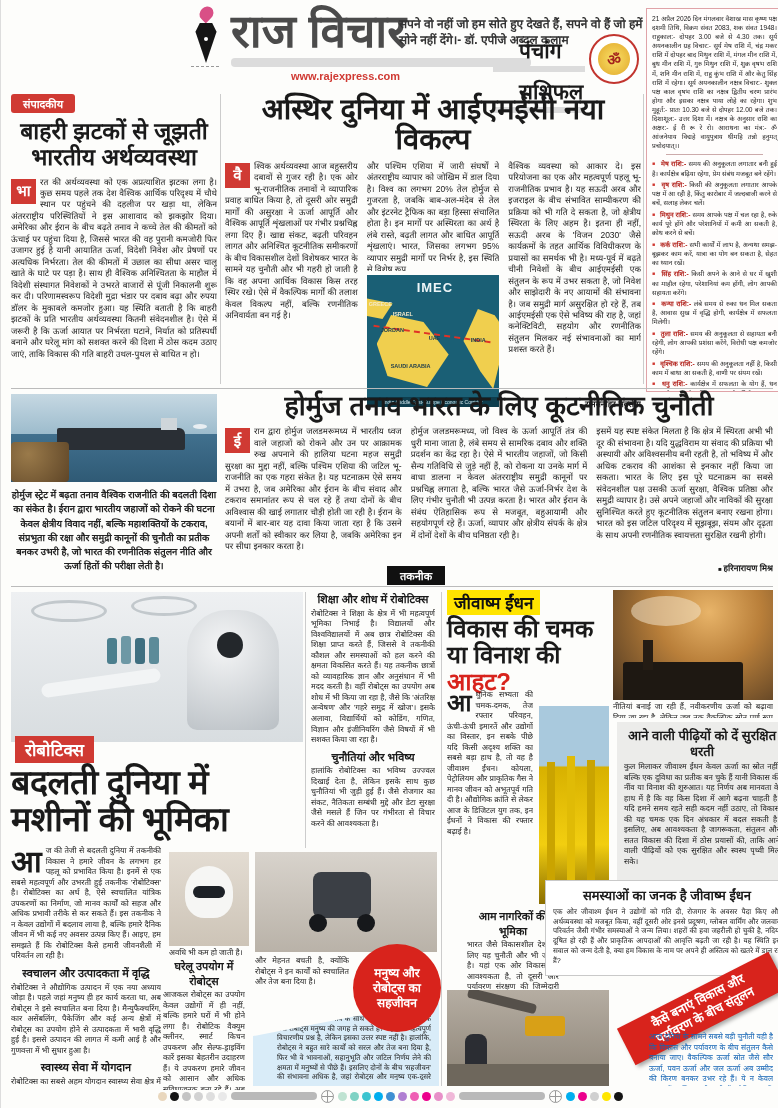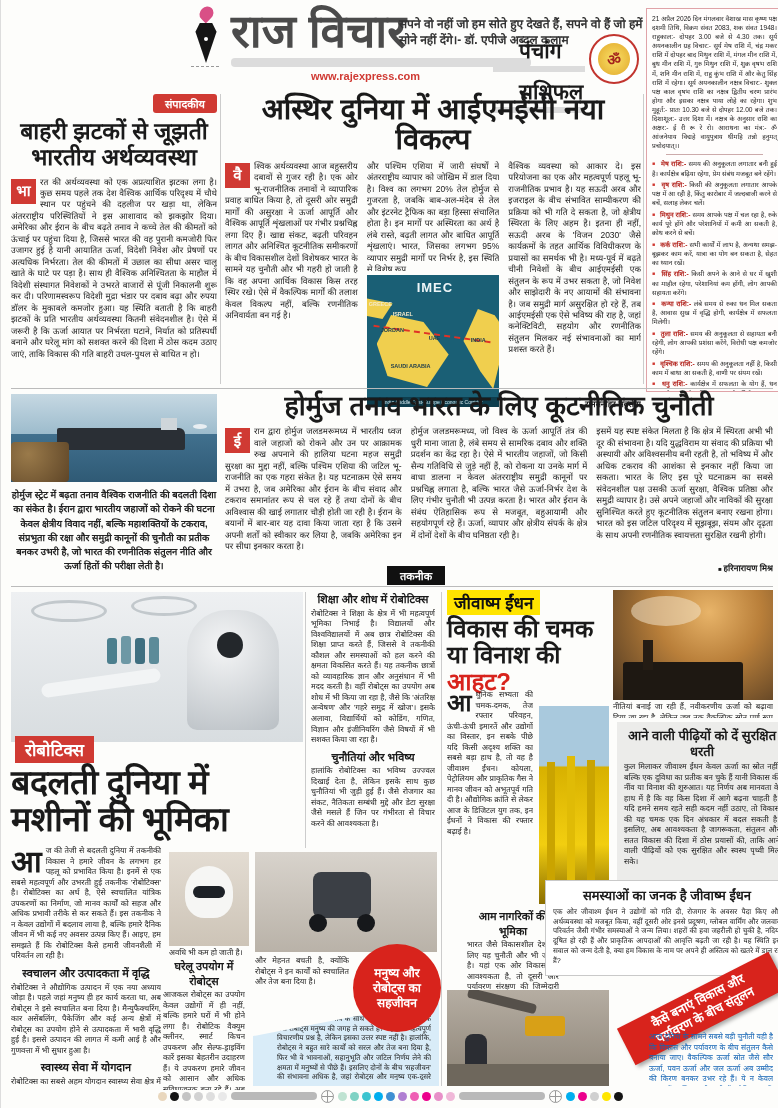--- a/index.html
+++ b/index.html
@@ -96,21 +96,21 @@
     <div class="flame"></div>
     <div class="nibbody">
         <span class="nibdot"></span>
       </div>
     <div class="dashed" style="width:28px;"></div>
   </div>
 
   <div class="abs" style="left:230px;top:8px;width:330px;">
     <div class="masthead">राज विचार</div>
     <div class="mastbar" style="width:300px;"></div>
-    <div class="site" style="margin:3px 0 0 80px;">www.rajexpress.com</div>
+    <div class="site" style="margin:3px 0 0 60px;">www.rajexpress.com</div>
   </div>
 
   <div class="abs quote" style="left:398px;top:16px;width:244px;">सपने वो नहीं जो हम सोते हुए देखते हैं, सपने वो हैं जो हमें सोने नहीं देंगे।- डॉ. एपीजे अब्दुल कलाम</div>
 
   <div class="abs" style="left:492px;top:36px;width:92px;">
     <div class="prlbl">पंचांग</div>
     <div class="prlbl">राशिफल</div>
   </div>
   <div class="abs" style="left:588px;top:34px;">
     <div class="emblem">
@@ -165,21 +165,21 @@
 
         <div class="rashi">
           <span class="sign">धनु राशि:-</span>
           <span>कार्यक्षेत्र में सफलता के योग हैं, धन लाभ हो सकता है, परिवार का सहयोग मिलेगा।</span>
         </div>
 
       </div>
   </div>
 
   <div class="abs" style="left:10px;top:94px;width:206px;height:290px;">
-    <div style="text-align:right;"><span class="tagred">संपादकीय</span></div>
+    <div style="text-align:left;"><span class="tagred">संपादकीय</span></div>
     <div class="edhead">बाहरी झटकों से जूझती भारतीय अर्थव्यवस्था</div>
     <div class="body jt" style="margin-top:6px;height:208px;">
       <span class="dropred">भा</span><span>रत की अर्थव्यवस्था को एक अप्रत्याशित झटका लगा है। कुछ समय पहले तक देश वैश्विक आर्थिक परिदृश्य में चौथे स्थान पर पहुंचने की दहलीज पर खड़ा था, लेकिन अंतरराष्ट्रीय परिस्थितियों ने इस आशावाद को झकझोर दिया। अमेरिका और ईरान के बीच बढ़ते तनाव ने कच्चे तेल की कीमतों को ऊंचाई पर पहुंचा दिया है, जिससे भारत की वह पुरानी कमजोरी फिर उजागर हुई है यानी आयातित ऊर्जा, विदेशी निवेश और प्रेषणों पर अत्यधिक निर्भरता। तेल की कीमतों में उछाल का सीधा असर चालू खाते के घाटे पर पड़ा है। साथ ही वैश्विक अनिश्चितता के माहौल में विदेशी संस्थागत निवेशकों ने उभरते बाजारों से पूंजी निकालनी शुरू कर दी। परिणामस्वरूप विदेशी मुद्रा भंडार पर दबाव बढ़ा और रुपया डॉलर के मुकाबले कमजोर हुआ। यह स्थिति बताती है कि बाहरी झटकों के प्रति भारतीय अर्थव्यवस्था कितनी संवेदनशील है। ऐसे में जरूरी है कि ऊर्जा आयात पर निर्भरता घटाने, निर्यात को प्रतिस्पर्धी बनाने और घरेलू मांग को सशक्त करने की दिशा में ठोस कदम उठाए जाएं, ताकि विकास की गति बाहरी उथल-पुथल से बाधित न हो।</span>
     </div>
   </div>
   <div class="vline" style="left:219px;top:94px;height:290px;"></div>
 
   <div class="abs" style="left:224px;top:94px;width:416px;height:290px;">
     <div class="bighead">अस्थिर दुनिया में आईएमईसी नया विकल्प</div>
     <div class="cols" style="margin-top:6px;height:250px;">

